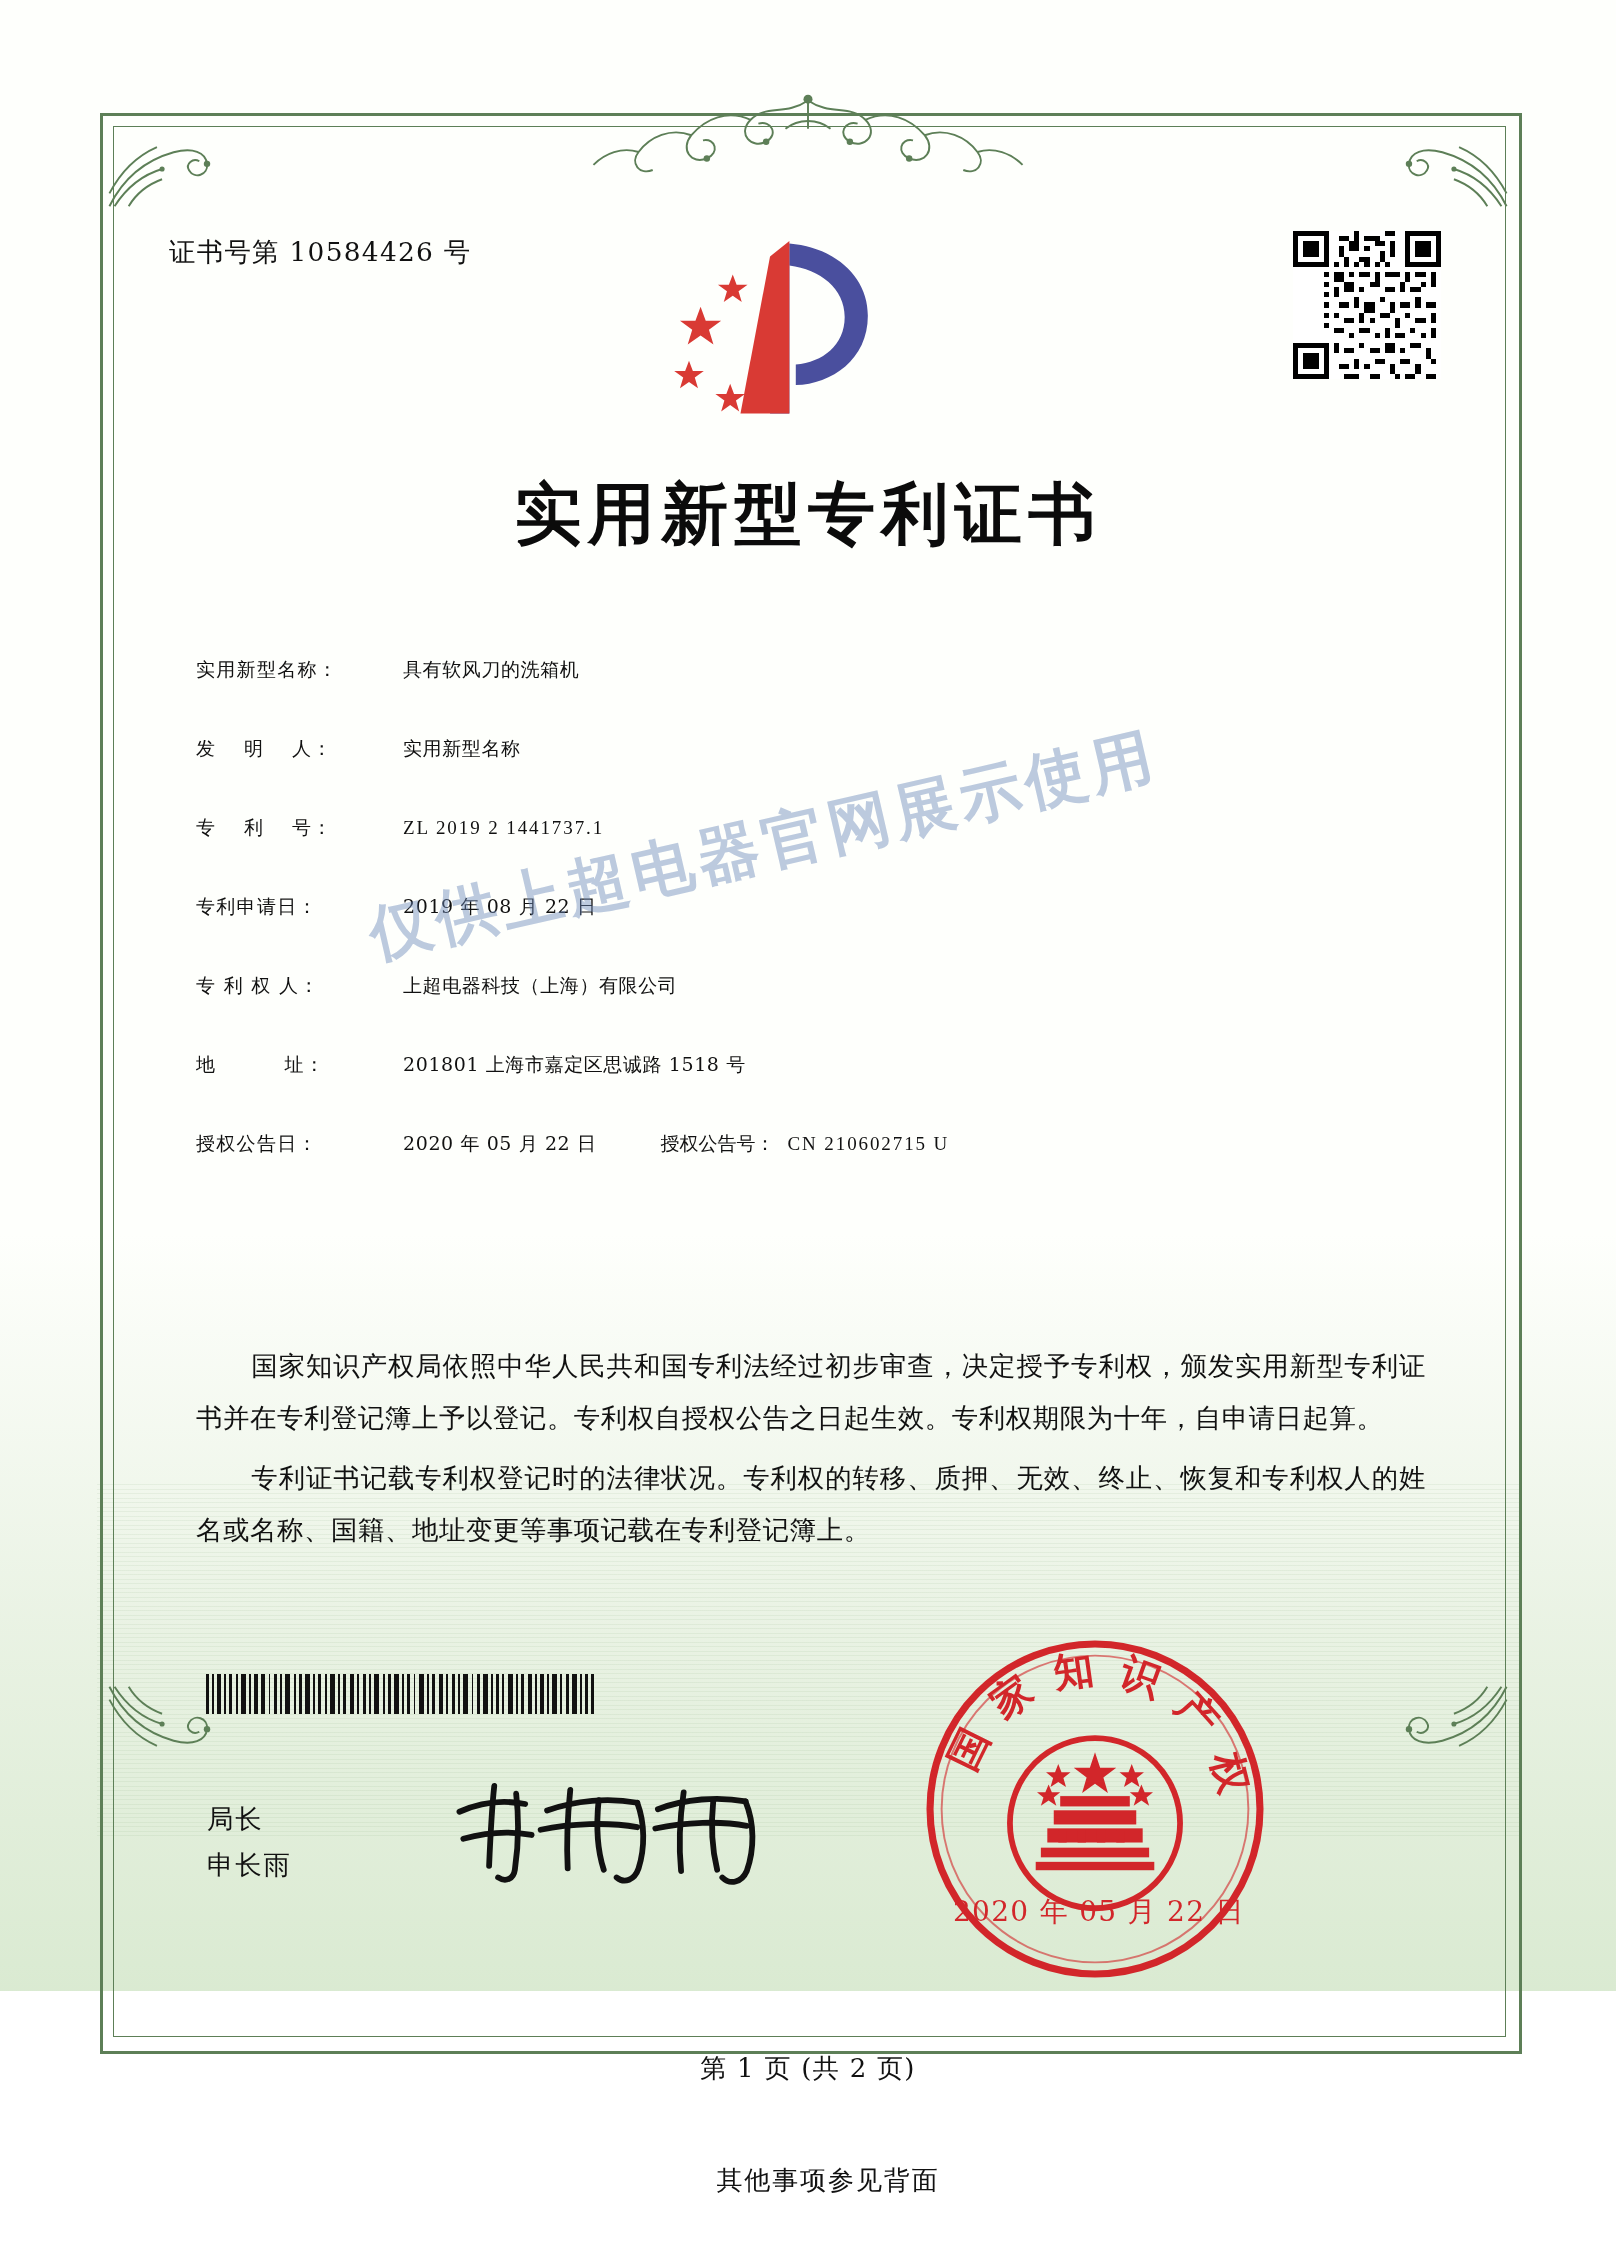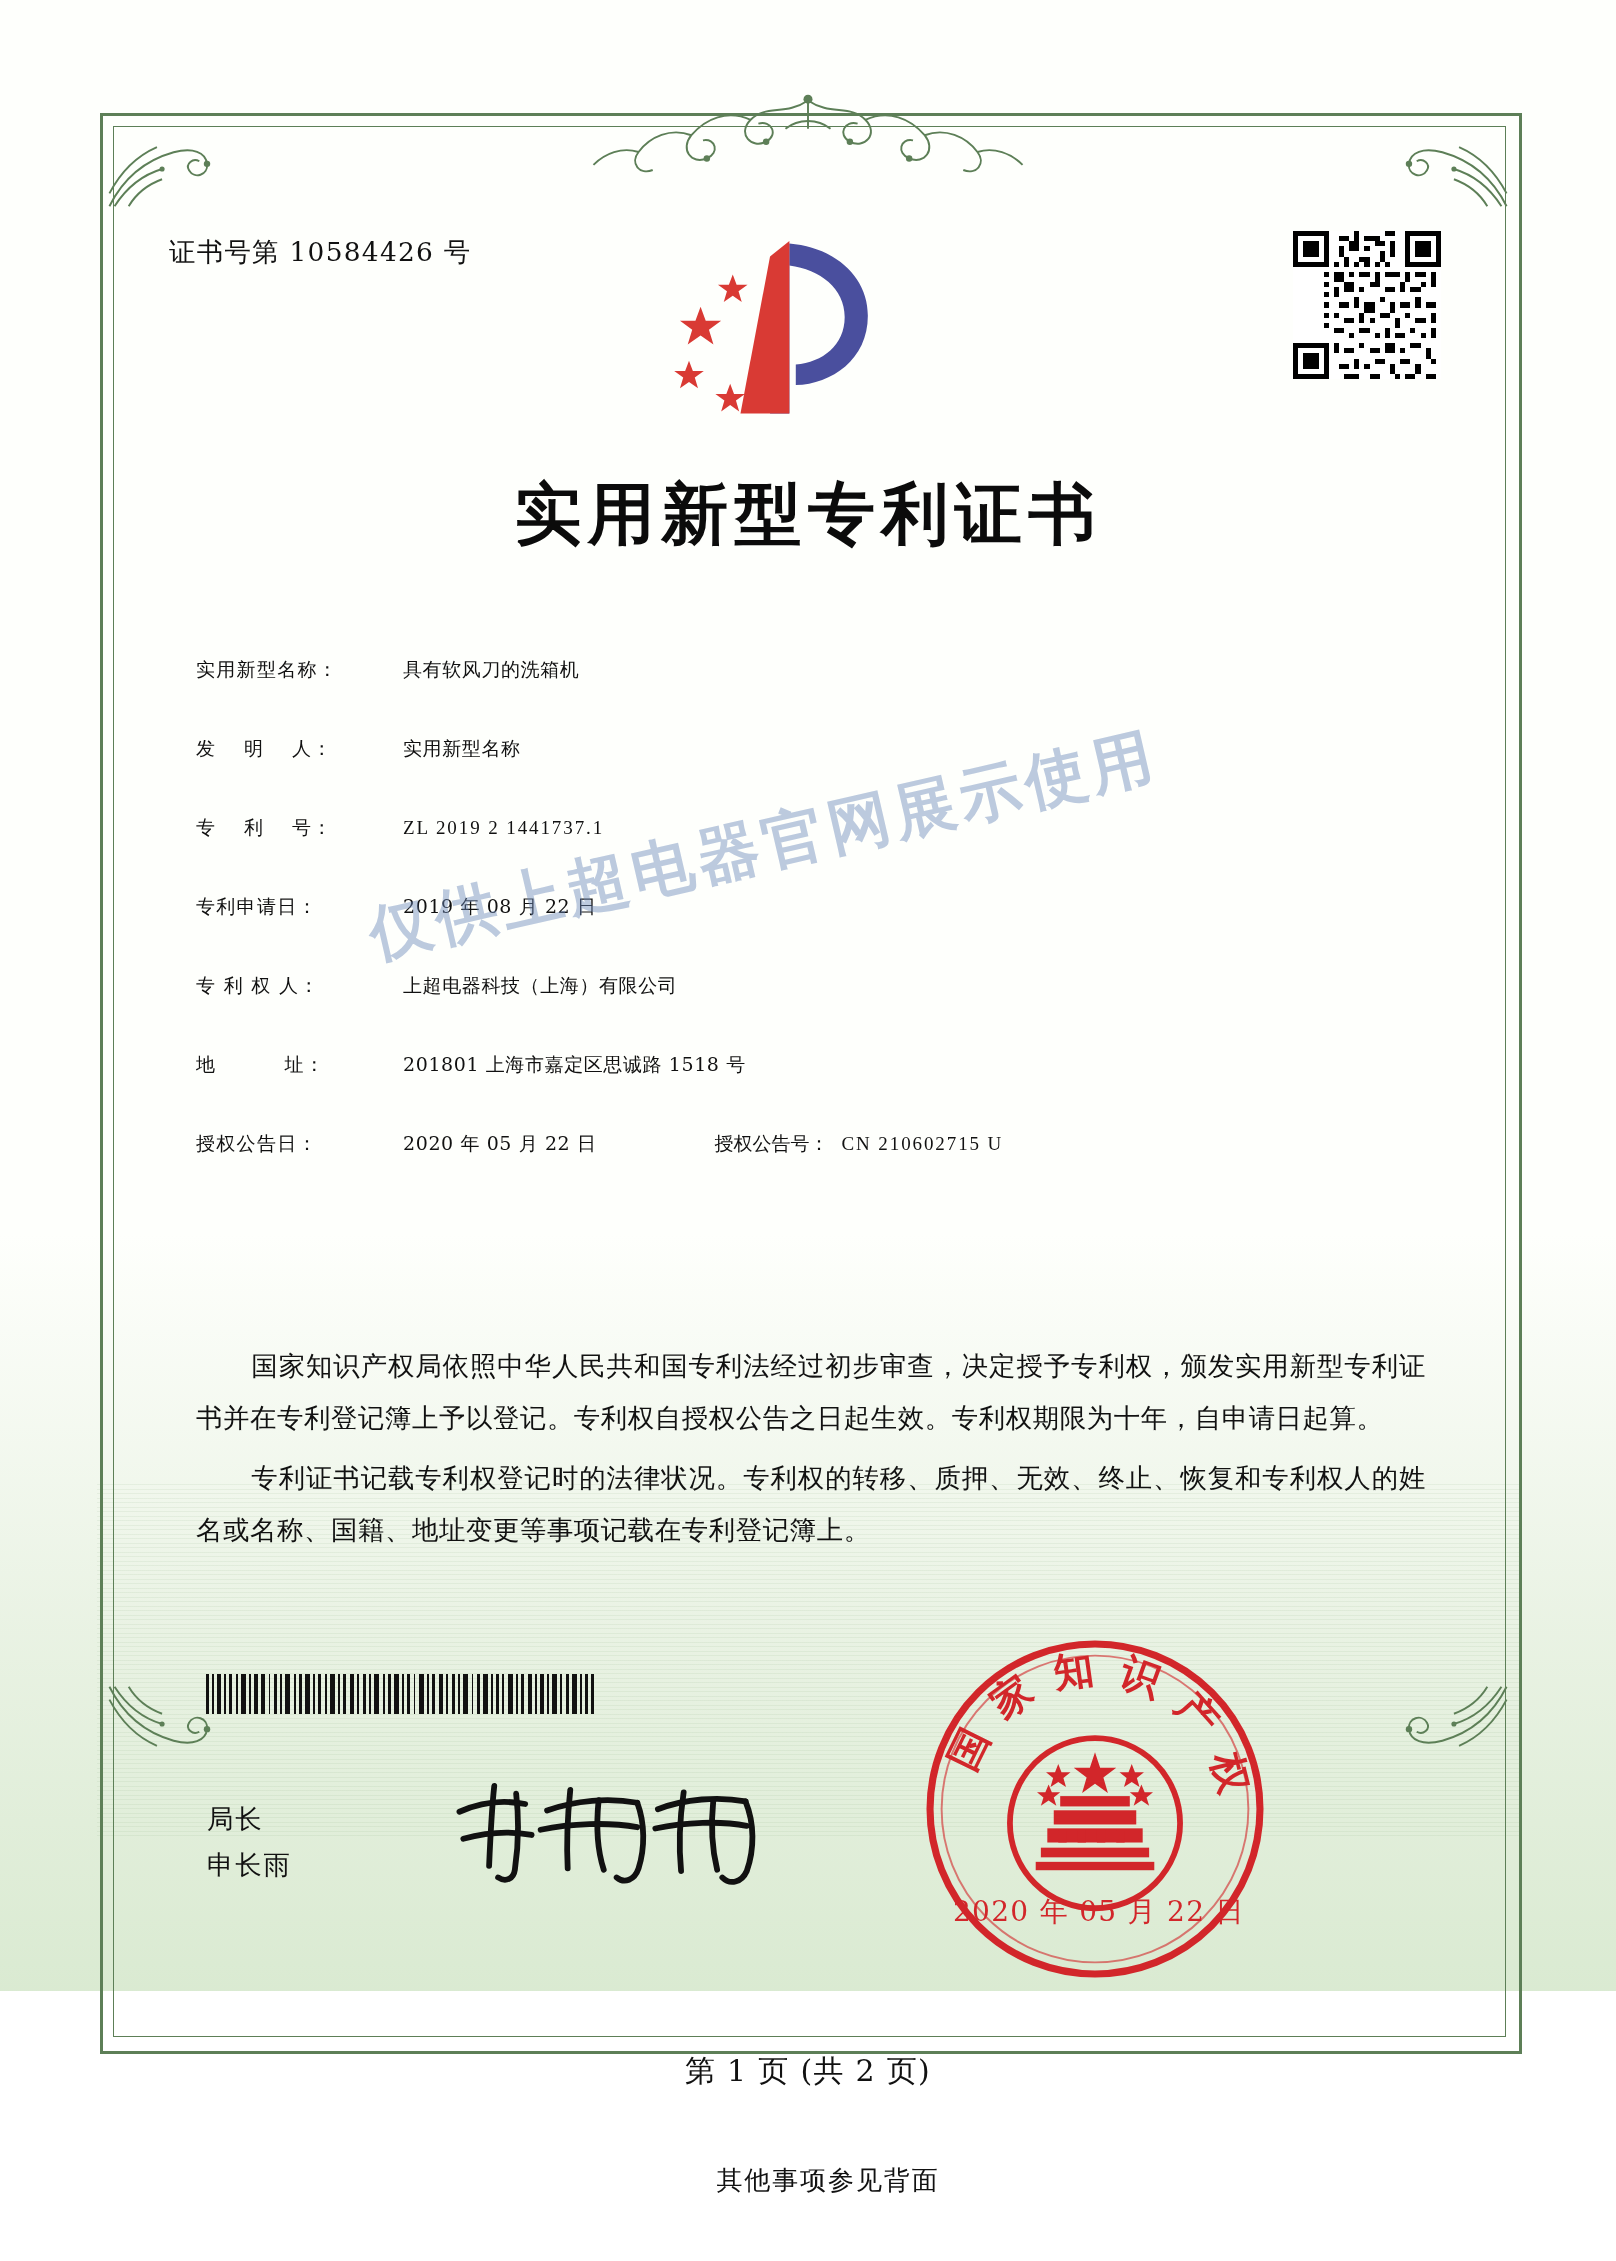--- a/index.html
+++ b/index.html
@@ -140,21 +140,21 @@
   }
   .field-label.tight { letter-spacing: 1.3px; display: block; }
   .field-value {
     letter-spacing: 0.6px;
   }
   .field-value.mono {
     font-family: Liberation Serif, serif;
     letter-spacing: 1.9px;
   }
   .field-row.dual .second-label {
-    margin-left: 118px;
+    margin-left: 64px;
   }
   .field-row.dual .second-value {
     margin-left: 13px;
   }
 
   
   .para {
     position: absolute;
     left: 196px;
     width: 1230px;
@@ -216,21 +216,21 @@
     letter-spacing: 1.3px;
     white-space: nowrap;
   }
 
   
   .page-num {
     position: absolute;
     left: 0; right: 0;
     top: 2051px;
     text-align: center;
-    font-size: 30px;
+    font-size: 26px;
     color: #111;
     letter-spacing: 1.3px;
   }
   .back-note {
     position: absolute;
     left: 0; right: 0;
     top: 2163px;
     text-align: center;
     font-size: 26px;
     color: #111;

